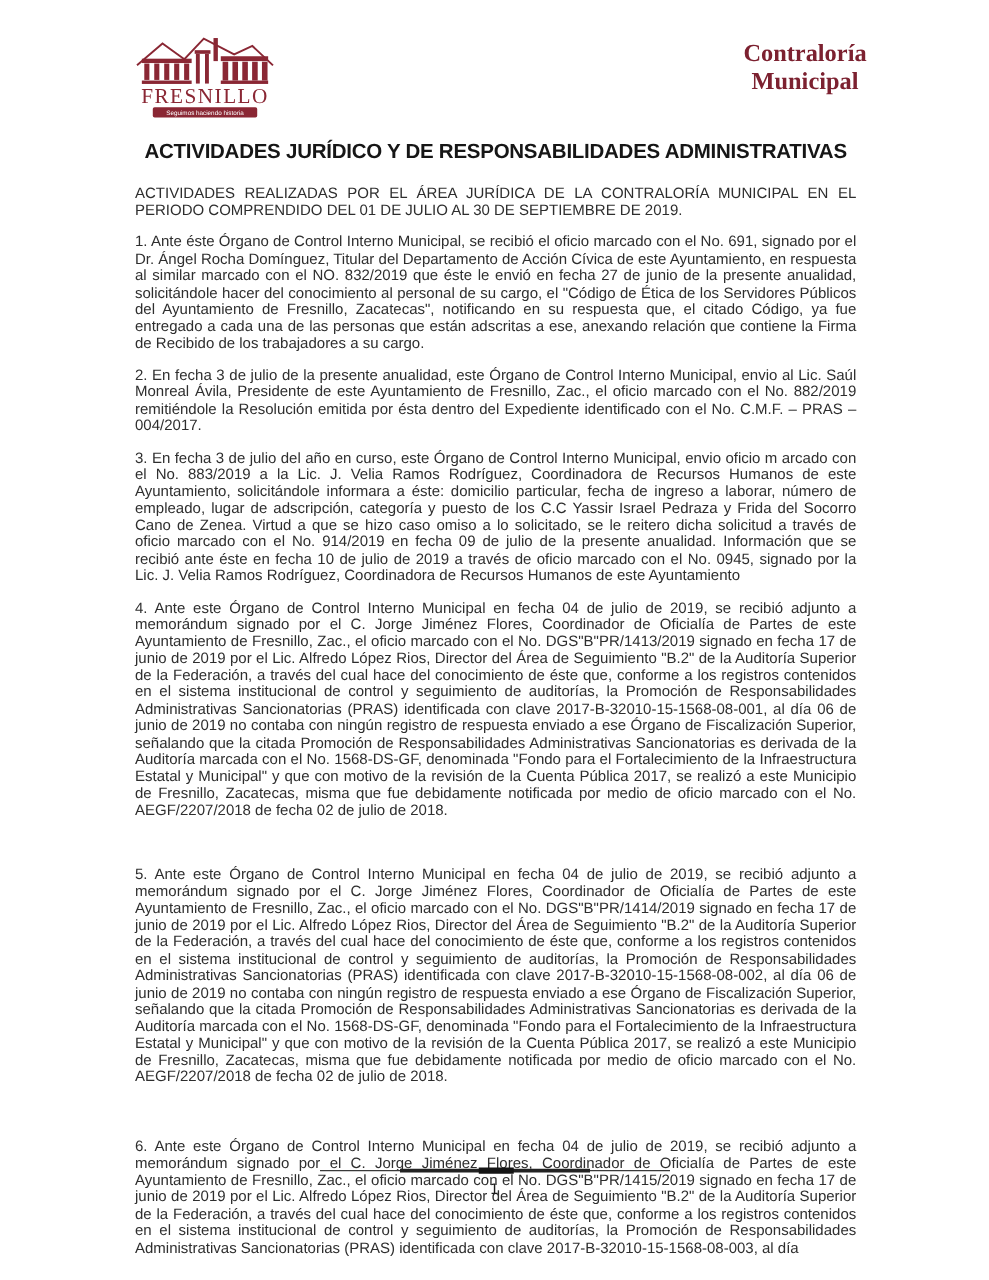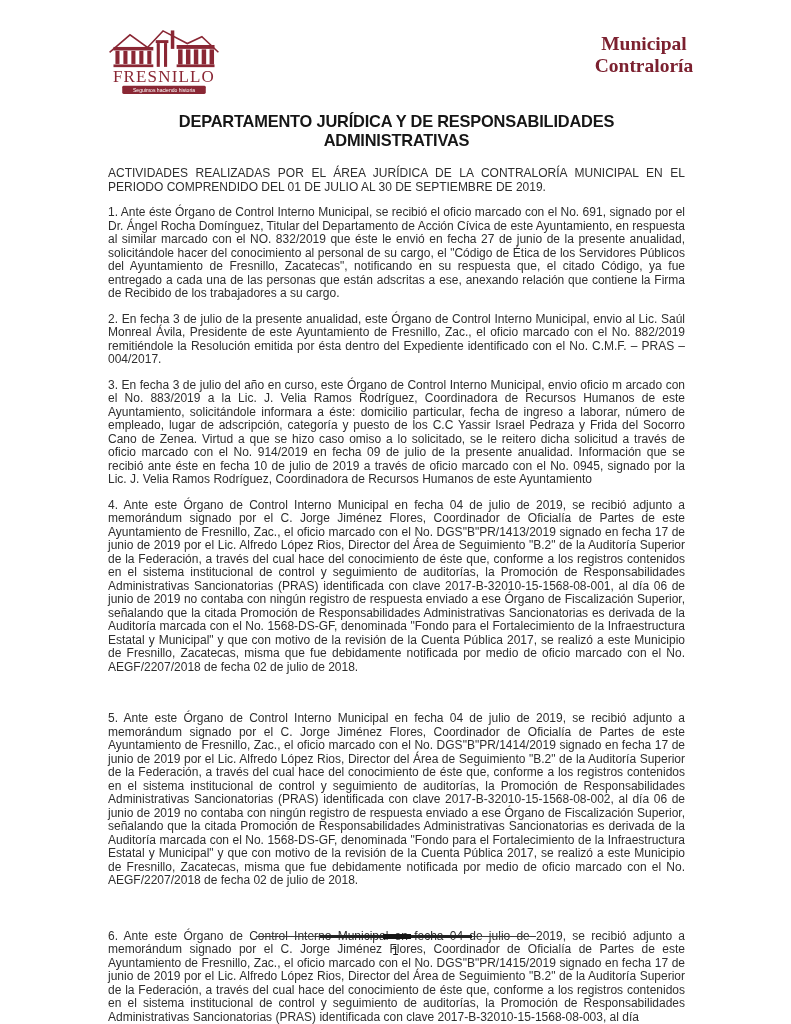--- a/index.html
+++ b/index.html
@@ -90,27 +90,27 @@
         <rect x="108.9" y="22" width="4.6" height="15.5" fill="#8a2734"></rect>
         <rect x="75" y="37.5" width="39" height="2.8" fill="#8a2734"></rect>
       </g>
       <text x="62" y="56" text-anchor="middle" font-family="Liberation Serif, serif" font-size="17.5" fill="#8a2734" letter-spacing="1.2">FRESNILLO</text>
       <rect x="19" y="59.5" width="86" height="8.5" rx="1.5" fill="#8a2734"></rect>
       <text x="62" y="65.7" text-anchor="middle" font-family="Liberation Sans, sans-serif" font-size="5.2" fill="#ffffff">Seguimos haciendo historia</text>
     </svg>
 
 
     <div class="office">
+      <div>Contraloría</div>
       <div>Municipal</div>
-      <div>Contraloría</div>
     </div>
   </div>
 
   <div class="content">
-    <div class="doc-title">DEPARTAMENTO JURÍDICA Y DE RESPONSABILIDADES ADMINISTRATIVAS</div>
+    <div class="doc-title">ACTIVIDADES JURÍDICO Y DE RESPONSABILIDADES ADMINISTRATIVAS</div>
 
     <p class="body-text intro">ACTIVIDADES REALIZADAS POR EL ÁREA JURÍDICA DE LA CONTRALORÍA MUNICIPAL EN EL PERIODO COMPRENDIDO DEL 01 DE JULIO AL 30 DE SEPTIEMBRE DE 2019.</p>
 
     <p class="body-text para">1. Ante éste Órgano de Control Interno Municipal, se recibió el oficio marcado con el No. 691, signado por el Dr. Ángel Rocha Domínguez, Titular del Departamento de Acción Cívica de este Ayuntamiento, en respuesta al similar marcado con el NO. 832/2019 que éste le envió en fecha 27 de junio de la presente anualidad, solicitándole hacer del conocimiento al personal de su cargo, el "Código de Ética de los Servidores Públicos del Ayuntamiento de Fresnillo, Zacatecas", notificando en su respuesta que, el citado Código, ya fue entregado a cada una de las personas que están adscritas a ese, anexando relación que contiene la Firma de Recibido de los trabajadores a su cargo.</p>
 
     <p class="body-text para">2. En fecha 3 de julio de la presente anualidad, este Órgano de Control Interno Municipal, envio al Lic. Saúl Monreal Ávila, Presidente de este Ayuntamiento de Fresnillo, Zac., el oficio marcado con el No. 882/2019 remitiéndole la Resolución emitida por ésta dentro del Expediente identificado con el No. C.M.F. – PRAS – 004/2017.</p>
 
     <p class="body-text para">3. En fecha 3 de julio del año en curso, este Órgano de Control Interno Municipal, envio oficio m arcado con el No. 883/2019 a la Lic. J. Velia Ramos Rodríguez, Coordinadora de Recursos Humanos de este Ayuntamiento, solicitándole informara a éste: domicilio particular, fecha de ingreso a laborar, número de empleado, lugar de adscripción, categoría y puesto de los C.C Yassir Israel Pedraza y Frida del Socorro Cano de Zenea. Virtud a que se hizo caso omiso a lo solicitado, se le reitero dicha solicitud a través de oficio marcado con el No. 914/2019 en fecha 09 de julio de la presente anualidad. Información que se recibió ante éste en fecha 10 de julio de 2019 a través de oficio marcado con el No. 0945, signado por la Lic. J. Velia Ramos Rodríguez, Coordinadora de Recursos Humanos de este Ayuntamiento</p>
 
     <p class="body-text para">4. Ante este Órgano de Control Interno Municipal en fecha 04 de julio de 2019, se recibió adjunto a memorándum signado por el C. Jorge Jiménez Flores, Coordinador de Oficialía de Partes de este Ayuntamiento de Fresnillo, Zac., el oficio marcado con el No. DGS"B"PR/1413/2019 signado en fecha 17 de junio de 2019 por el Lic. Alfredo López Rios, Director del Área de Seguimiento "B.2" de la Auditoría Superior de la Federación, a través del cual hace del conocimiento de éste que, conforme a los registros contenidos en el sistema institucional de control y seguimiento de auditorías, la Promoción de Responsabilidades Administrativas Sancionatorias (PRAS) identificada con clave 2017-B-32010-15-1568-08-001, al día 06 de junio de 2019 no contaba con ningún registro de respuesta enviado a ese Órgano de Fiscalización Superior, señalando que la citada Promoción de Responsabilidades Administrativas Sancionatorias es derivada de la Auditoría marcada con el No. 1568-DS-GF, denominada "Fondo para el Fortalecimiento de la Infraestructura Estatal y Municipal" y que con motivo de la revisión de la Cuenta Pública 2017, se realizó a este Municipio de Fresnillo, Zacatecas, misma que fue debidamente notificada por medio de oficio marcado con el No. AEGF/2207/2018 de fecha 02 de julio de 2018.</p>

